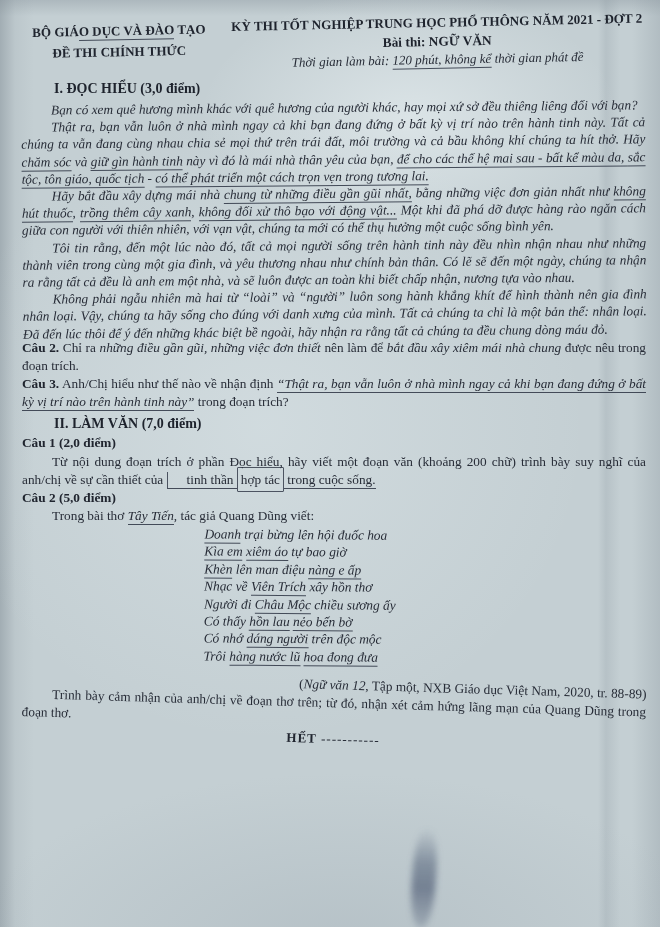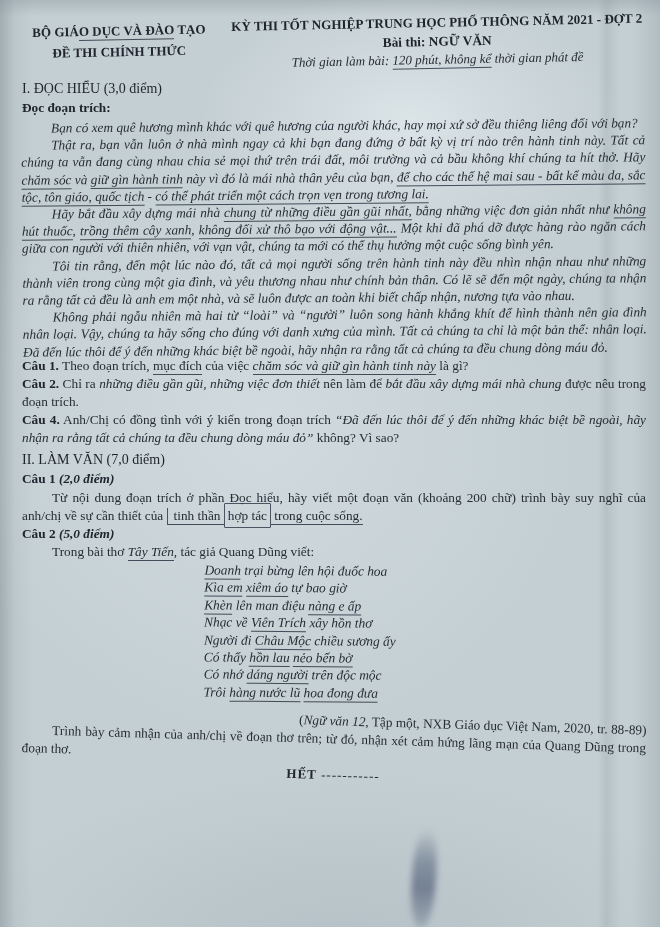--- a/index.html
+++ b/index.html
@@ -22,40 +22,40 @@
     background:linear-gradient(180deg, rgba(47,62,92,0), rgba(47,62,92,.4) 35%, rgba(38,52,84,.48) 60%, rgba(47,62,92,.18));
     filter:blur(3px);transform:rotate(4deg);border-radius:45%;
   }
   .header{display:flex;padding:16px 8px 0 16px;transform:rotate(-1.15deg);}
   .h-left{width:206px;text-align:center;font-weight:bold;font-size:13px;line-height:21px;color:#20252f;}
   .h-right{flex:1;text-align:center;line-height:17.5px;}
   .h-title{font-weight:bold;font-size:13.1px;color:#1e232d;}
   .h-subject{font-weight:bold;font-size:13.4px;margin-top:1px;color:#1e232d;}
   .h-duration{font-style:italic;font-size:13px;margin-top:1px;}
   .content{padding:0 14px 0 22px;font-size:13.3px;}
-  .sec-head{font-weight:normal;font-size:14px;line-height:20px;color:#1e232d;}
+  .sec-head{font-weight:bold;font-size:14px;line-height:20px;color:#1e232d;margin-left:32px;}
   .s1{margin-top:8px;}
   .s2{margin-top:3px;}
   .bold-line{font-weight:bold;line-height:18px;color:#20252f;}
   .passage{transform:rotate(-0.5deg);}
   .passage p{margin:0;text-indent:30px;text-align:justify;line-height:17.2px;font-style:italic;}
   .src{text-align:right;line-height:18px;}
   .q{margin:0;line-height:18px;text-align:justify;}
   .q.indent{text-indent:30px;}
   .q-head{font-weight:bold;line-height:18.5px;color:#20252f;}
   .poem{margin-left:182px;transform:rotate(0.4deg);margin-top:2px;}
   .poem-line{font-style:italic;font-size:13.4px;line-height:17.4px;}
   .tail{transform:rotate(1.7deg);transform-origin:0 50%;}
   .end-line{text-align:center;font-size:13px;letter-spacing:1px;margin-top:1px;}
   
   .i{font-style:italic;}
   .b{font-weight:bold;color:#20252f;}
-  .bi{font-weight:bold;font-style:italic;color:#20252f;}
+  .bi{font-weight:bold;color:#20252f;}
   .u{border-bottom:1.5px solid rgba(44,50,66,.85);padding-bottom:1px;}
-  .vbar{border-left:1.5px solid rgba(44,50,66,.8);padding-left:6px;}
+  .vbar{border-left:1.5px solid rgba(44,50,66,.8);padding-left:19px;}
   .box{border:1.5px solid rgba(44,50,66,.8);padding:4px 3px;border-radius:1px;}
 </style>
 </head>
 <body>
 
 <div class="page">
   <div class="shadow-streak"></div>
 
   <div class="header">
     <div class="h-left">
@@ -64,34 +64,32 @@
     </div>
     <div class="h-right">
       <div class="h-title">KỲ THI TỐT NGHIỆP TRUNG HỌC PHỔ THÔNG NĂM 2021 - ĐỢT 2</div>
       <div class="h-subject">Bài thi: NGỮ VĂN</div>
       <div class="h-duration"><span class="i">Thời gian làm bài: </span><span class="i u">120 phút, không kể</span><span class="i"> thời gian phát đề</span></div>
     </div>
   </div>
 
   <div class="content">
     <div class="sec-head s1">I. ĐỌC HIỂU (3,0 điểm)</div>
-    <div class="bold-line">Đọc đoạn trích:</div>
 
     <div class="passage">
       <p><span class="i">Bạn có xem quê hương mình khác với quê hương của người khác, hay mọi xứ sở đều thiêng liêng đối với bạn?</span></p>
       <p><span class="i">Thật ra, bạn vẫn luôn ở nhà mình ngay cả khi bạn đang đứng ở bất kỳ vị trí nào trên hành tinh này. Tất cả chúng ta vẫn đang cùng nhau chia sẻ mọi thứ trên trái đất, môi trường và cả bầu không khí chúng ta hít thở. Hãy </span><span class="i u">chăm sóc</span><span class="i"> và </span><span class="i u">giữ gìn hành tinh</span><span class="i"> này vì đó là mái nhà thân yêu của bạn, </span><span class="i u">để cho các thế hệ mai sau - bất kể màu da, </span><span class="i u">sắc tộc, tôn giáo, quốc tịch</span><span class="i"> - </span><span class="i u">có thể phát triển một cách trọn vẹn trong tương lai.</span></p>
       <p><span class="i">Hãy bắt đầu xây dựng mái nhà </span><span class="i u">chung từ những điều gần gũi nhất,</span><span class="i"> bằng những việc đơn giản nhất như </span><span class="i u">không hút thuốc</span><span class="i">, </span><span class="i u">trồng thêm cây xanh</span><span class="i">, </span><span class="i u">không đối xử thô bạo với động vật...</span><span class="i"> Một khi đã phá dỡ được hàng rào ngăn cách giữa con người với thiên nhiên, với vạn vật, chúng ta mới có thể thụ hưởng một cuộc sống bình yên.</span></p>
       <p><span class="i">Tôi tin rằng, đến một lúc nào đó, tất cả mọi người sống trên hành tinh này đều nhìn nhận nhau như những thành viên trong cùng một gia đình, và yêu thương nhau như chính bản thân. Có lẽ sẽ đến một ngày, chúng ta nhận ra rằng tất cả đều là anh em một nhà, và sẽ luôn được an toàn khi biết chấp nhận, nương tựa vào nhau.</span></p>
       <p><span class="i">Không phải ngẫu nhiên mà hai từ “loài” và “người” luôn song hành khắng khít để hình thành nên gia đình nhân loại. Vậy, chúng ta hãy sống cho đúng với danh xưng của mình. Tất cả chúng ta chỉ là một bản thể: nhân loại. Đã đến lúc thôi để ý đến những khác biệt bề ngoài, hãy nhận ra rằng tất cả chúng ta đều chung dòng máu đỏ.</span></p>
     </div>
 
 
-    <p class="q"><span class="b">Câu 1.</span><span> Theo đoạn trích, </span><span class="u">mục đích</span><span> của việc </span><span class="i u">chăm sóc và giữ gìn hành tinh này</span><span> là gì?</span></p>
-    <p class="q"><span class="b">Câu 2.</span><span> Chỉ ra </span><span class="i">những điều gần gũi, những việc đơn thiết</span><span> nên làm để </span><span class="i">bắt đầu xây dựng mái nhà chung</span><span> được nêu trong đoạn trích.</span></p>
-    <p class="q"><span class="b">Câu 4.</span><span> Anh/Chị có đồng tình với ý kiến trong đoạn trích </span><span class="i">“Đã đến lúc thôi để ý đến những khác biệt bề ngoài, hãy nhận ra rằng tất cả chúng ta đều chung dòng máu đỏ”</span><span> không? Vì sao?</span></p>
+    <p class="q"><span class="b">Câu 2.</span><span> Chỉ ra </span><span class="i">những điều gần gũi, những việc đơn thiết</span><span> nên làm để </span><span class="i">bắt đầu xây xiêm mái nhà chung</span><span> được nêu trong đoạn trích.</span></p>
+    <p class="q"><span class="b">Câu 3.</span><span> Anh/Chị hiểu như thế nào về nhận định </span><span class="i u">“Thật ra, bạn vẫn luôn ở nhà mình ngay cả khi bạn đang đứng ở bất kỳ vị trí nào trên hành tinh này”</span><span> trong đoạn trích?</span></p>
 
     <div class="sec-head s2">II. LÀM VĂN (7,0 điểm)</div>
     <div class="q-head"><span class="b">Câu 1 </span><span class="bi">(2,0 điểm)</span></div>
     <p class="q indent"><span>Từ nội dung đoạn trích ở phần Đọc hiểu, hãy viết một đoạn văn (khoảng 200 chữ) trình bày suy nghĩ của anh/chị về sự cần thiết của </span><span class="u vbar">tinh thần </span><span class="u box">hợp tác</span><span class="u"> trong cuộc sống.</span></p>
 
     <div class="q-head"><span class="b">Câu 2 </span><span class="bi">(5,0 điểm)</span></div>
     <p class="q indent"><span>Trong bài thơ </span><span class="i u">Tây Tiến</span><span>, tác giả Quang Dũng viết:</span></p>
 
     <div class="poem">
       <div class="poem-line"><span class="i u">Doanh</span><span class="i"> trại bừng lên hội đuốc hoa</span></div>

